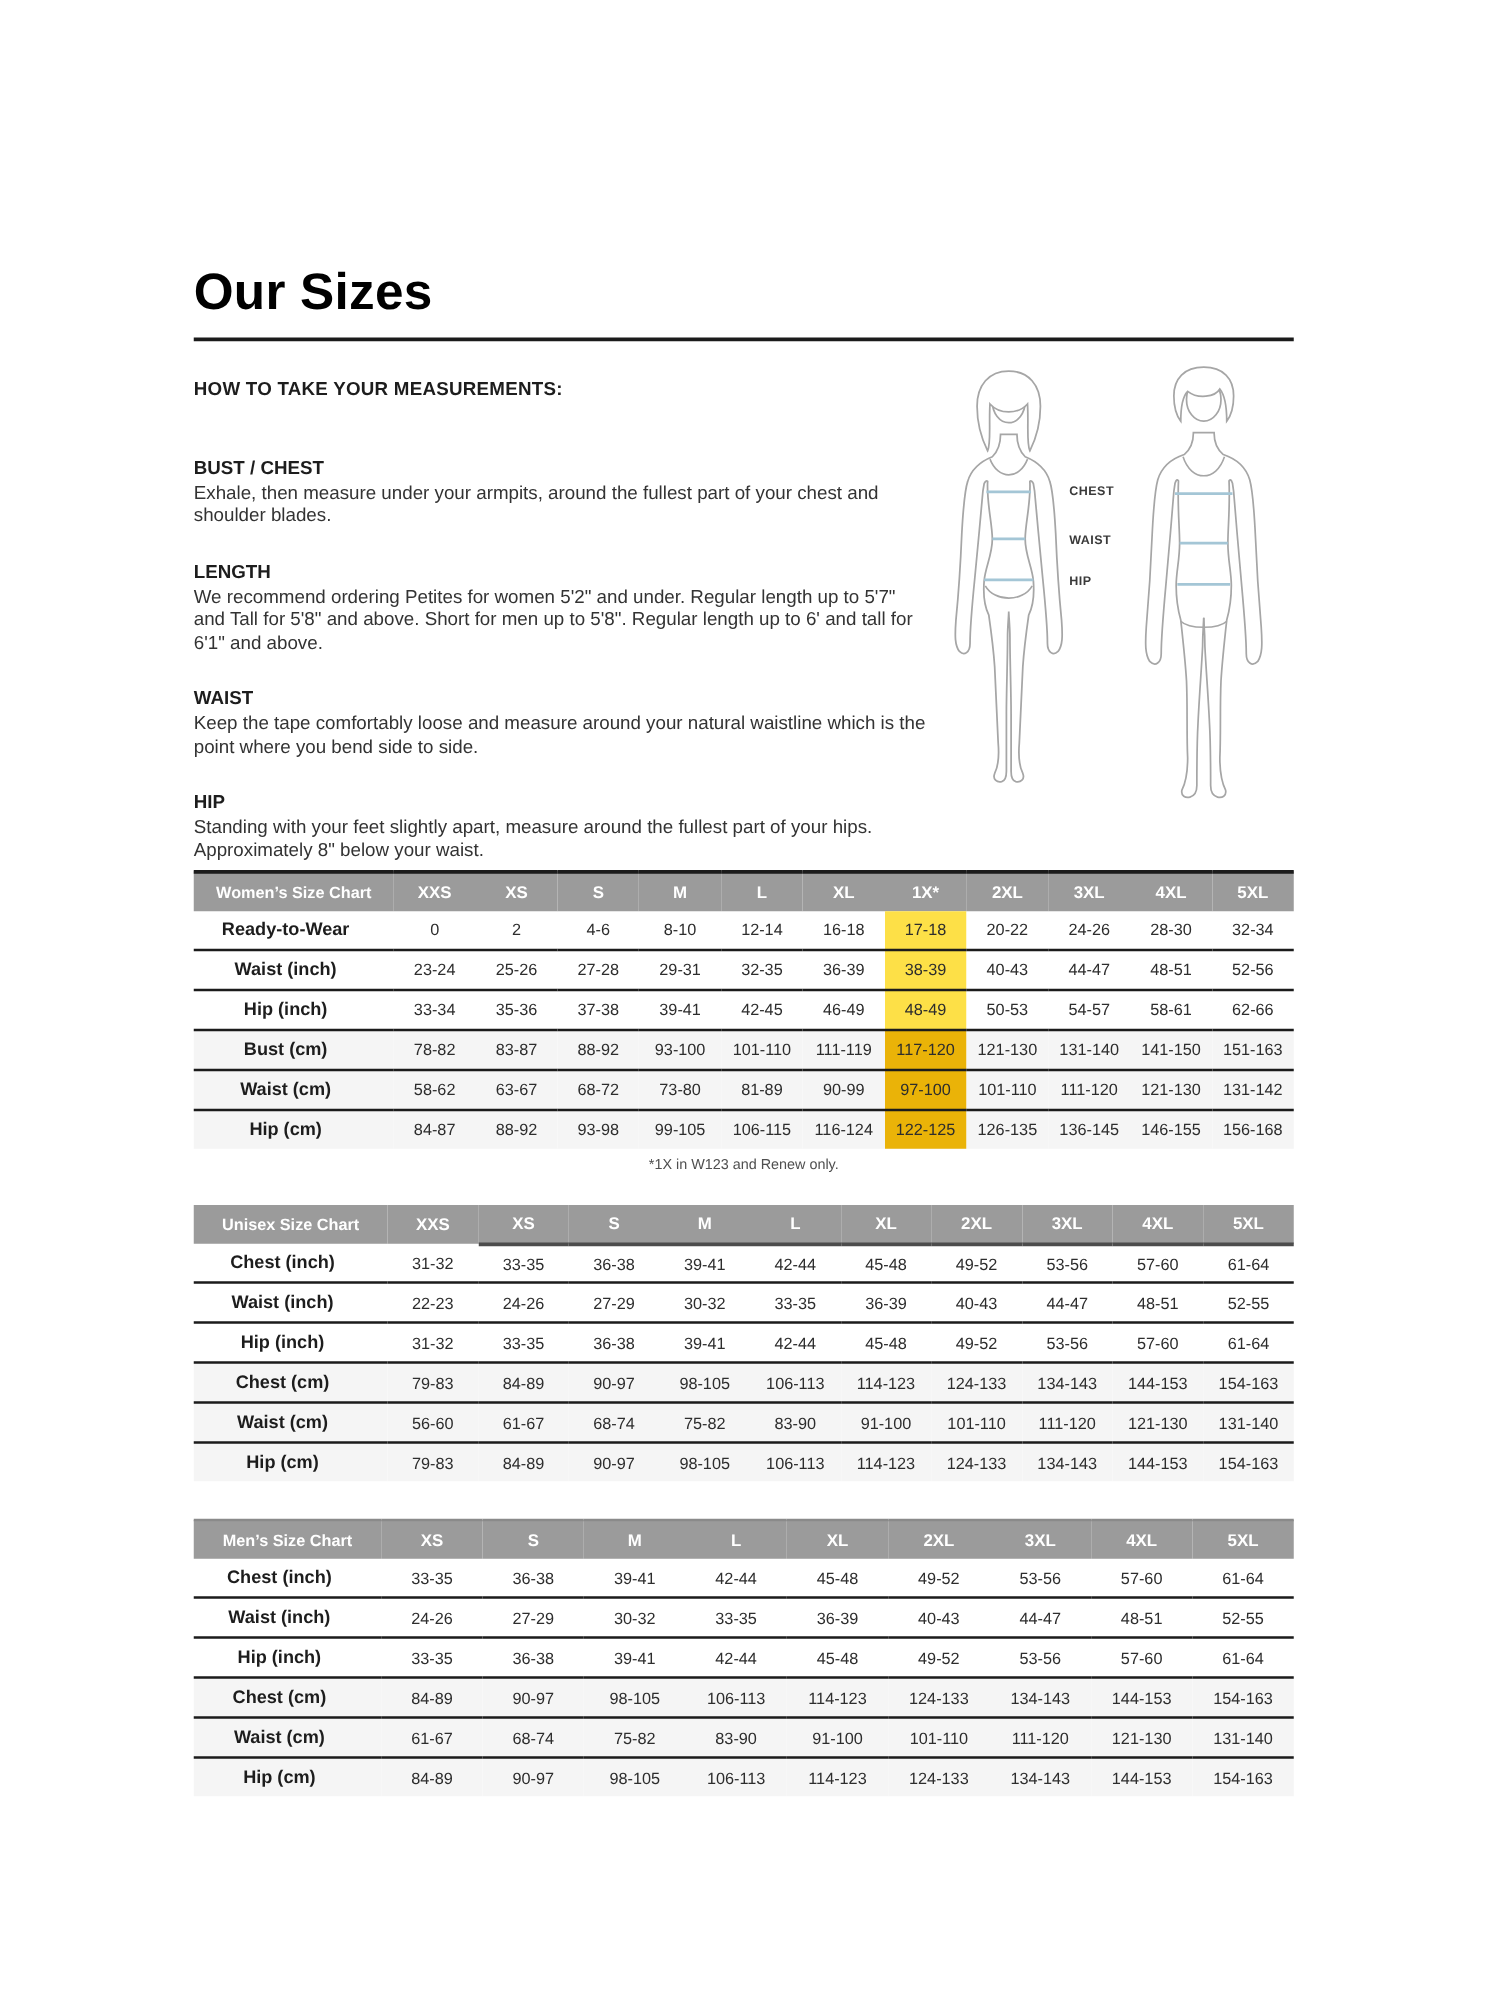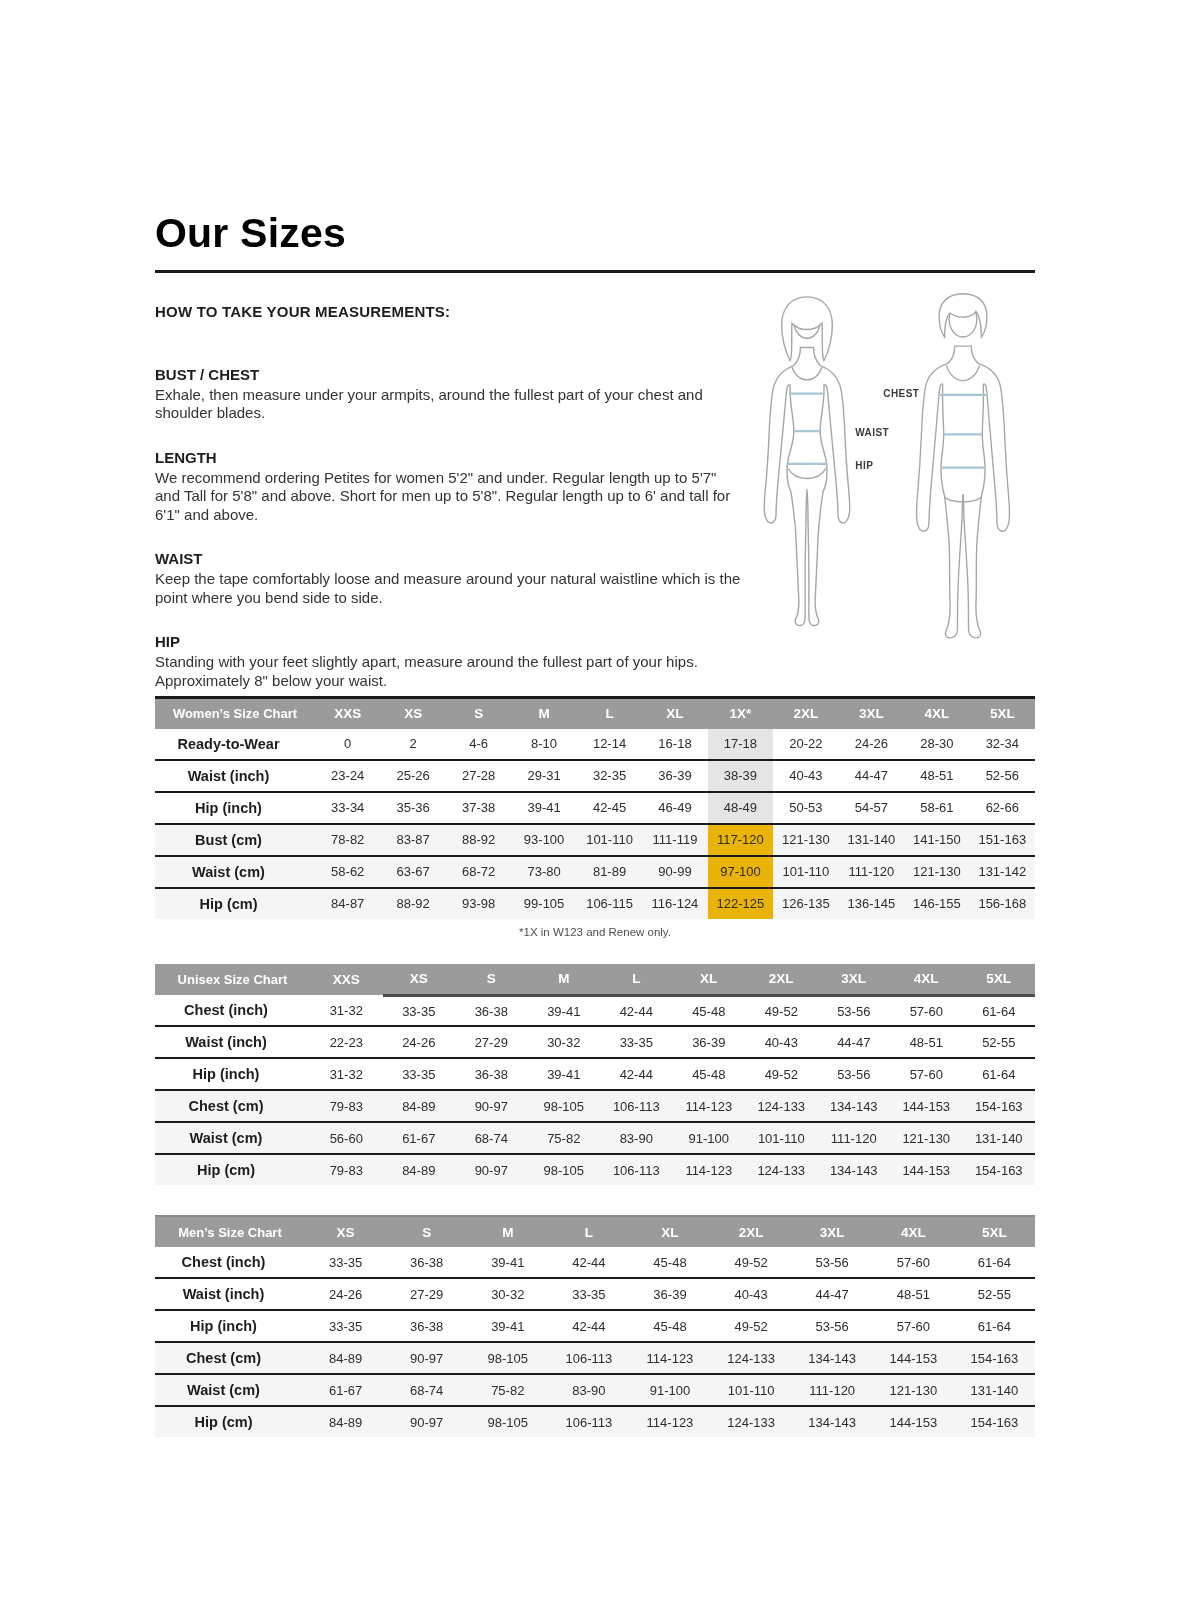--- a/index.html
+++ b/index.html
@@ -12,36 +12,36 @@
 
   .intro { display:flex; margin-top:30px; }
   .measure-text { width:592px; }
   .mt-heading { font-size:15px; font-weight:800; color:#1d1d1d; margin:0; letter-spacing:0.2px; }
   .m-section { margin-top:26px; }
   .m-section h3 { font-size:15px; font-weight:800; color:#1d1d1d; margin:0 0 3px 0; }
   .m-section p { font-size:15px; line-height:1.23; margin:0; color:#333; }
 
   .figures { position:relative; width:292px; margin-left:auto; margin-top:-14px; height:362px; }
   .fig-label { position:absolute; left:111px; font-size:10px; font-weight:700; color:#3a3a3a; letter-spacing:0.4px; }
-  .fig-label.l0 { top:99px;margin-left:28px; }
+  .fig-label.l0 { top:99px; }
   .fig-label.l1 { top:138px; }
   .fig-label.l2 { top:171px; }
   svg.fig { position:absolute; }
   svg.fig.woman { left:2px; top:4px; width:122px; height:340px; }
   svg.fig.man { left:150px; top:2px; width:138px; height:354px; }
 
   .size-tables { margin-top:6px; }
   .size-table table { width:880px; border-collapse:collapse; table-layout:fixed; }
   .size-table thead th { background:#9b9b9b; color:#ffffff; font-size:13.5px; font-weight:700; height:30px; padding:0; text-align:center; }
   .size-table thead th.lbl { font-size:13px; }
   .size-table tbody th.rl { padding-right:14px; font-weight:700; font-size:14.5px; color:#1d1d1d; height:28px; }
   .size-table tbody td { text-align:center; font-size:13px; color:#2d2d2d; height:28px; padding:0; }
   .size-table tbody tr:not(:first-child) { border-top:2px solid #1b1b1b; }
   .size-table tr.cm { background:#f5f5f5; }
-  .size-table td.hl { background:#e5e5e5; }
+  .size-table td.hl { background:#fde047; }
   .size-table tr.cm td.hl { background:#eab308; }
   .size-table thead th.dark-under { border-bottom:3px solid #4c4c4c; }
   .size-table.t0 table { border-top:3px solid #1b1b1b; }
   .size-table.t2 thead th { border-top:2px solid #8a8a8a; }
   .size-table.t0 col.lbl { width:160px; }
   .size-table.t1 col.lbl { width:155px; }
   .size-table.t2 col.lbl { width:150px; }
   .footnote { text-align:center; font-size:11.5px; color:#4f4f4f; margin:7px 0 0 0; }
   .gap-after-women { height:26px; }
   .gap-after-unisex { height:30px; }

